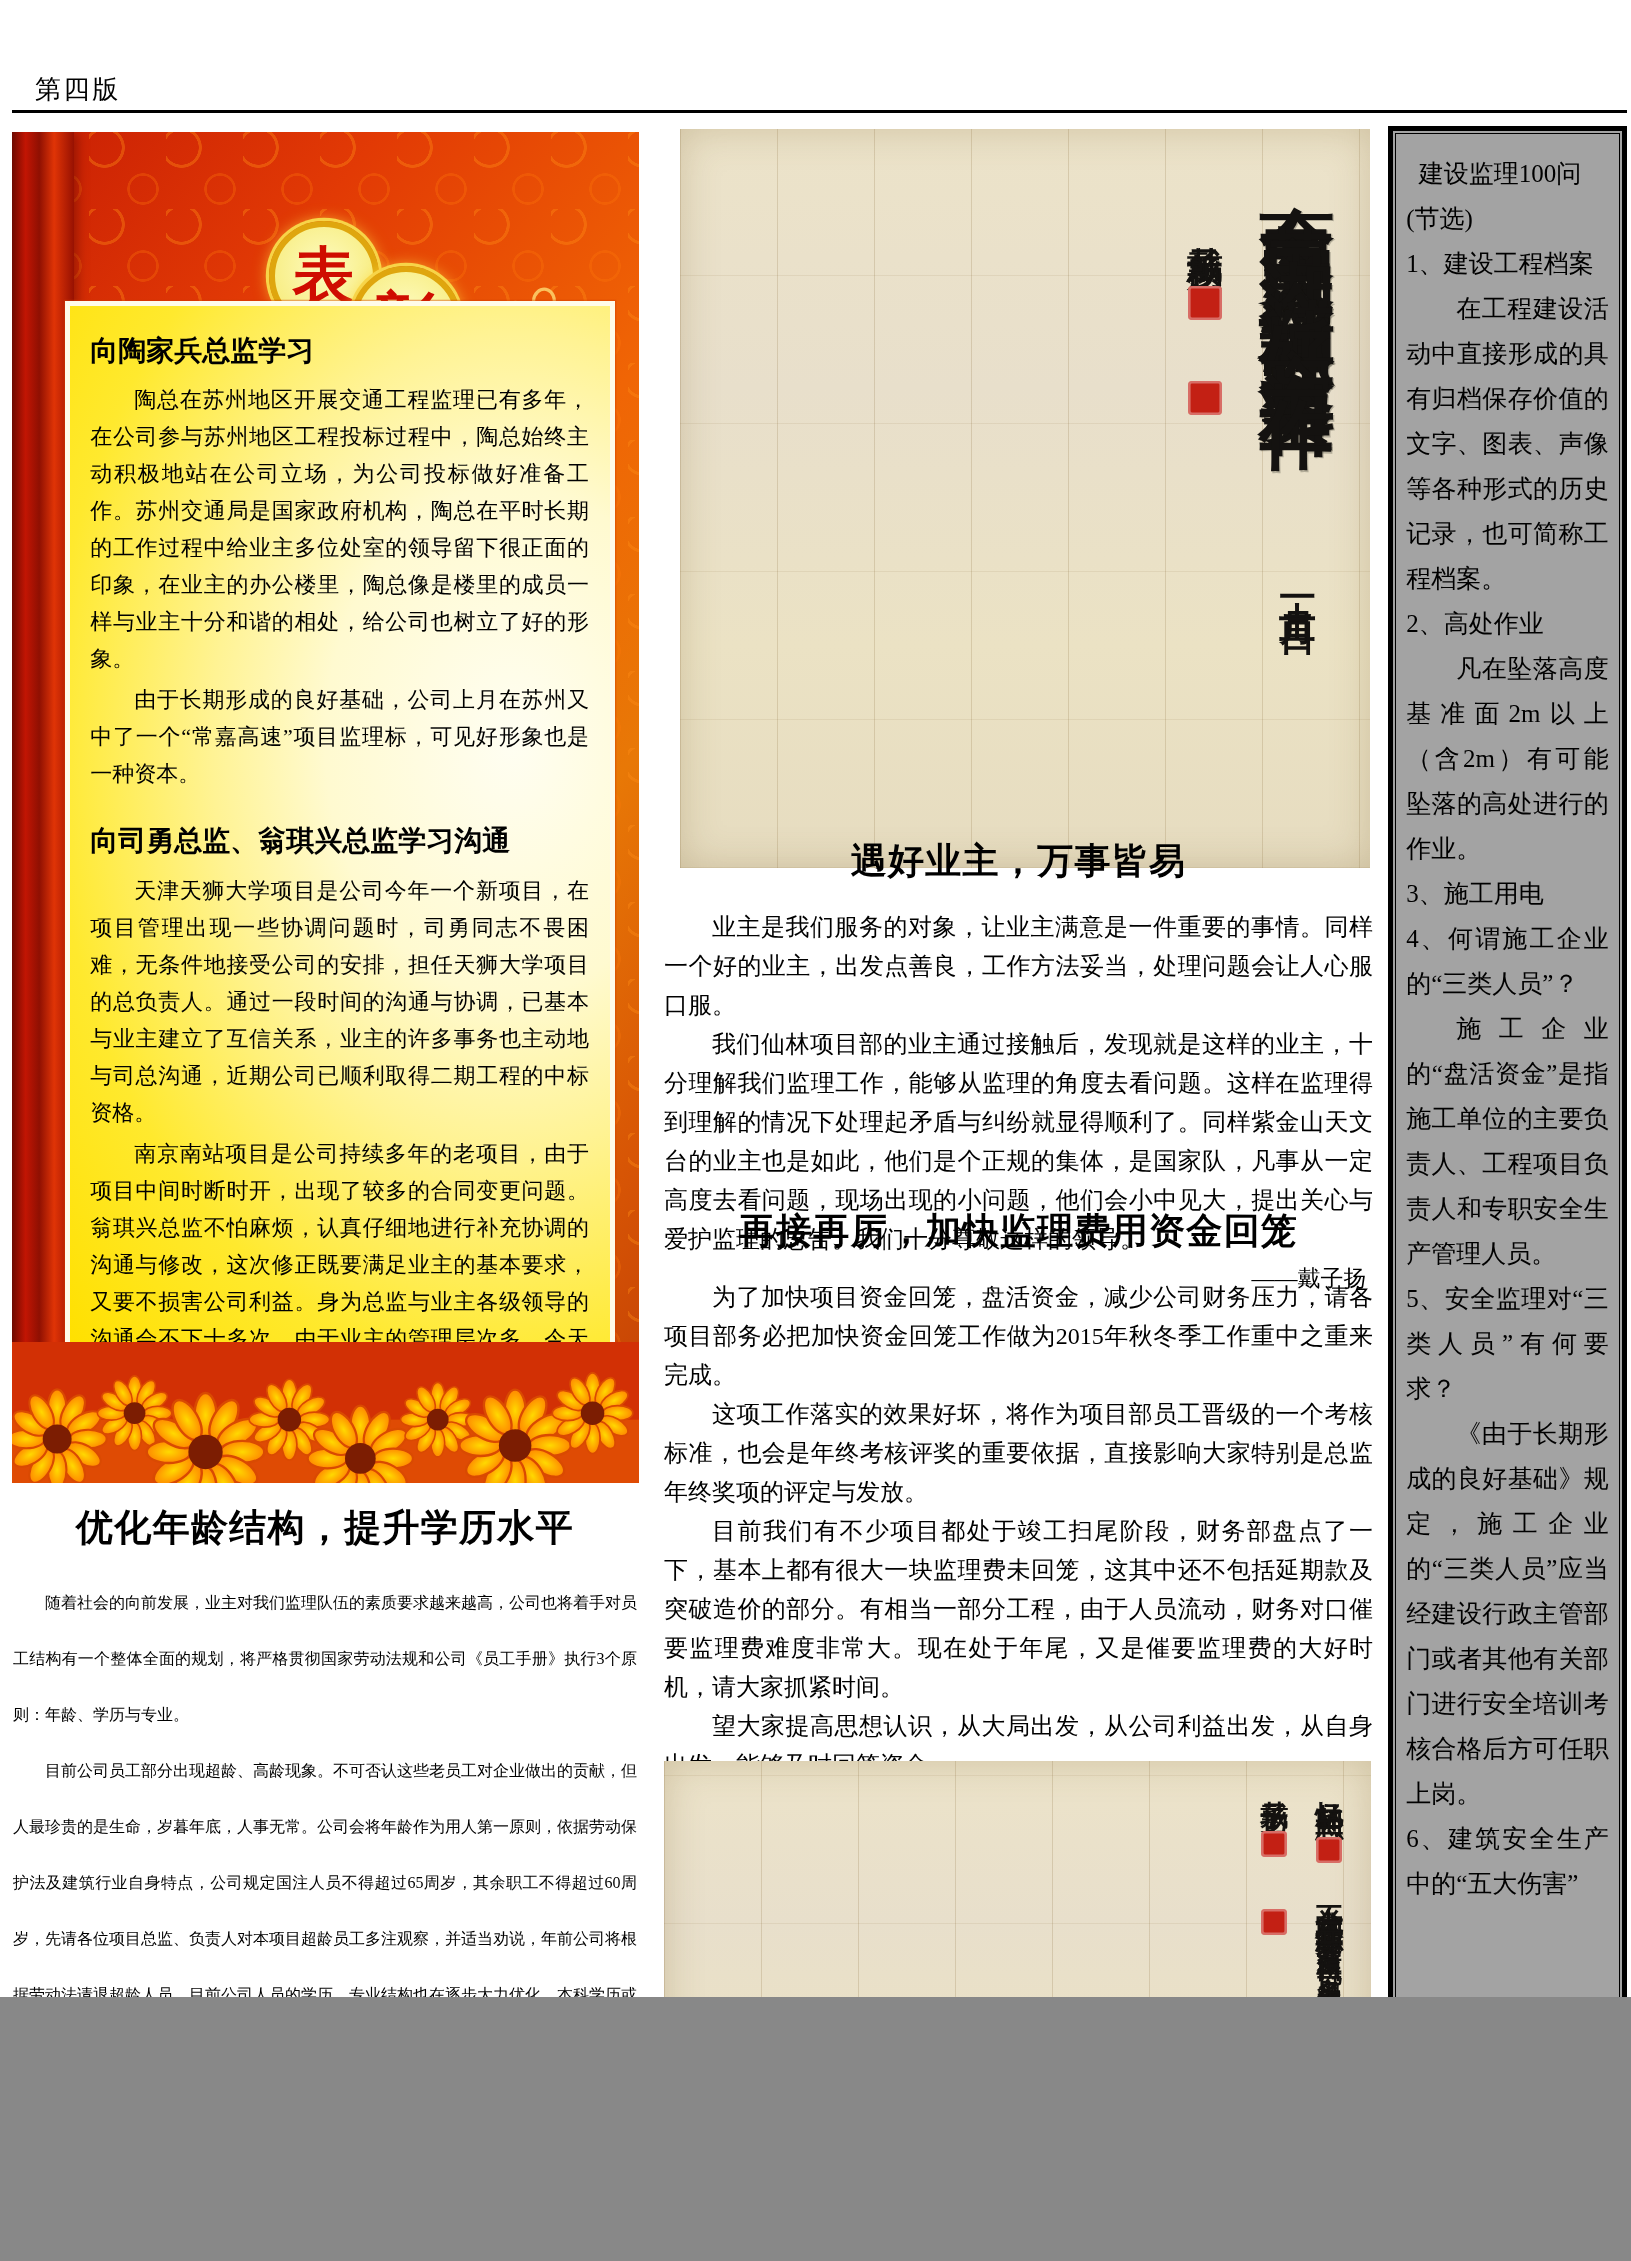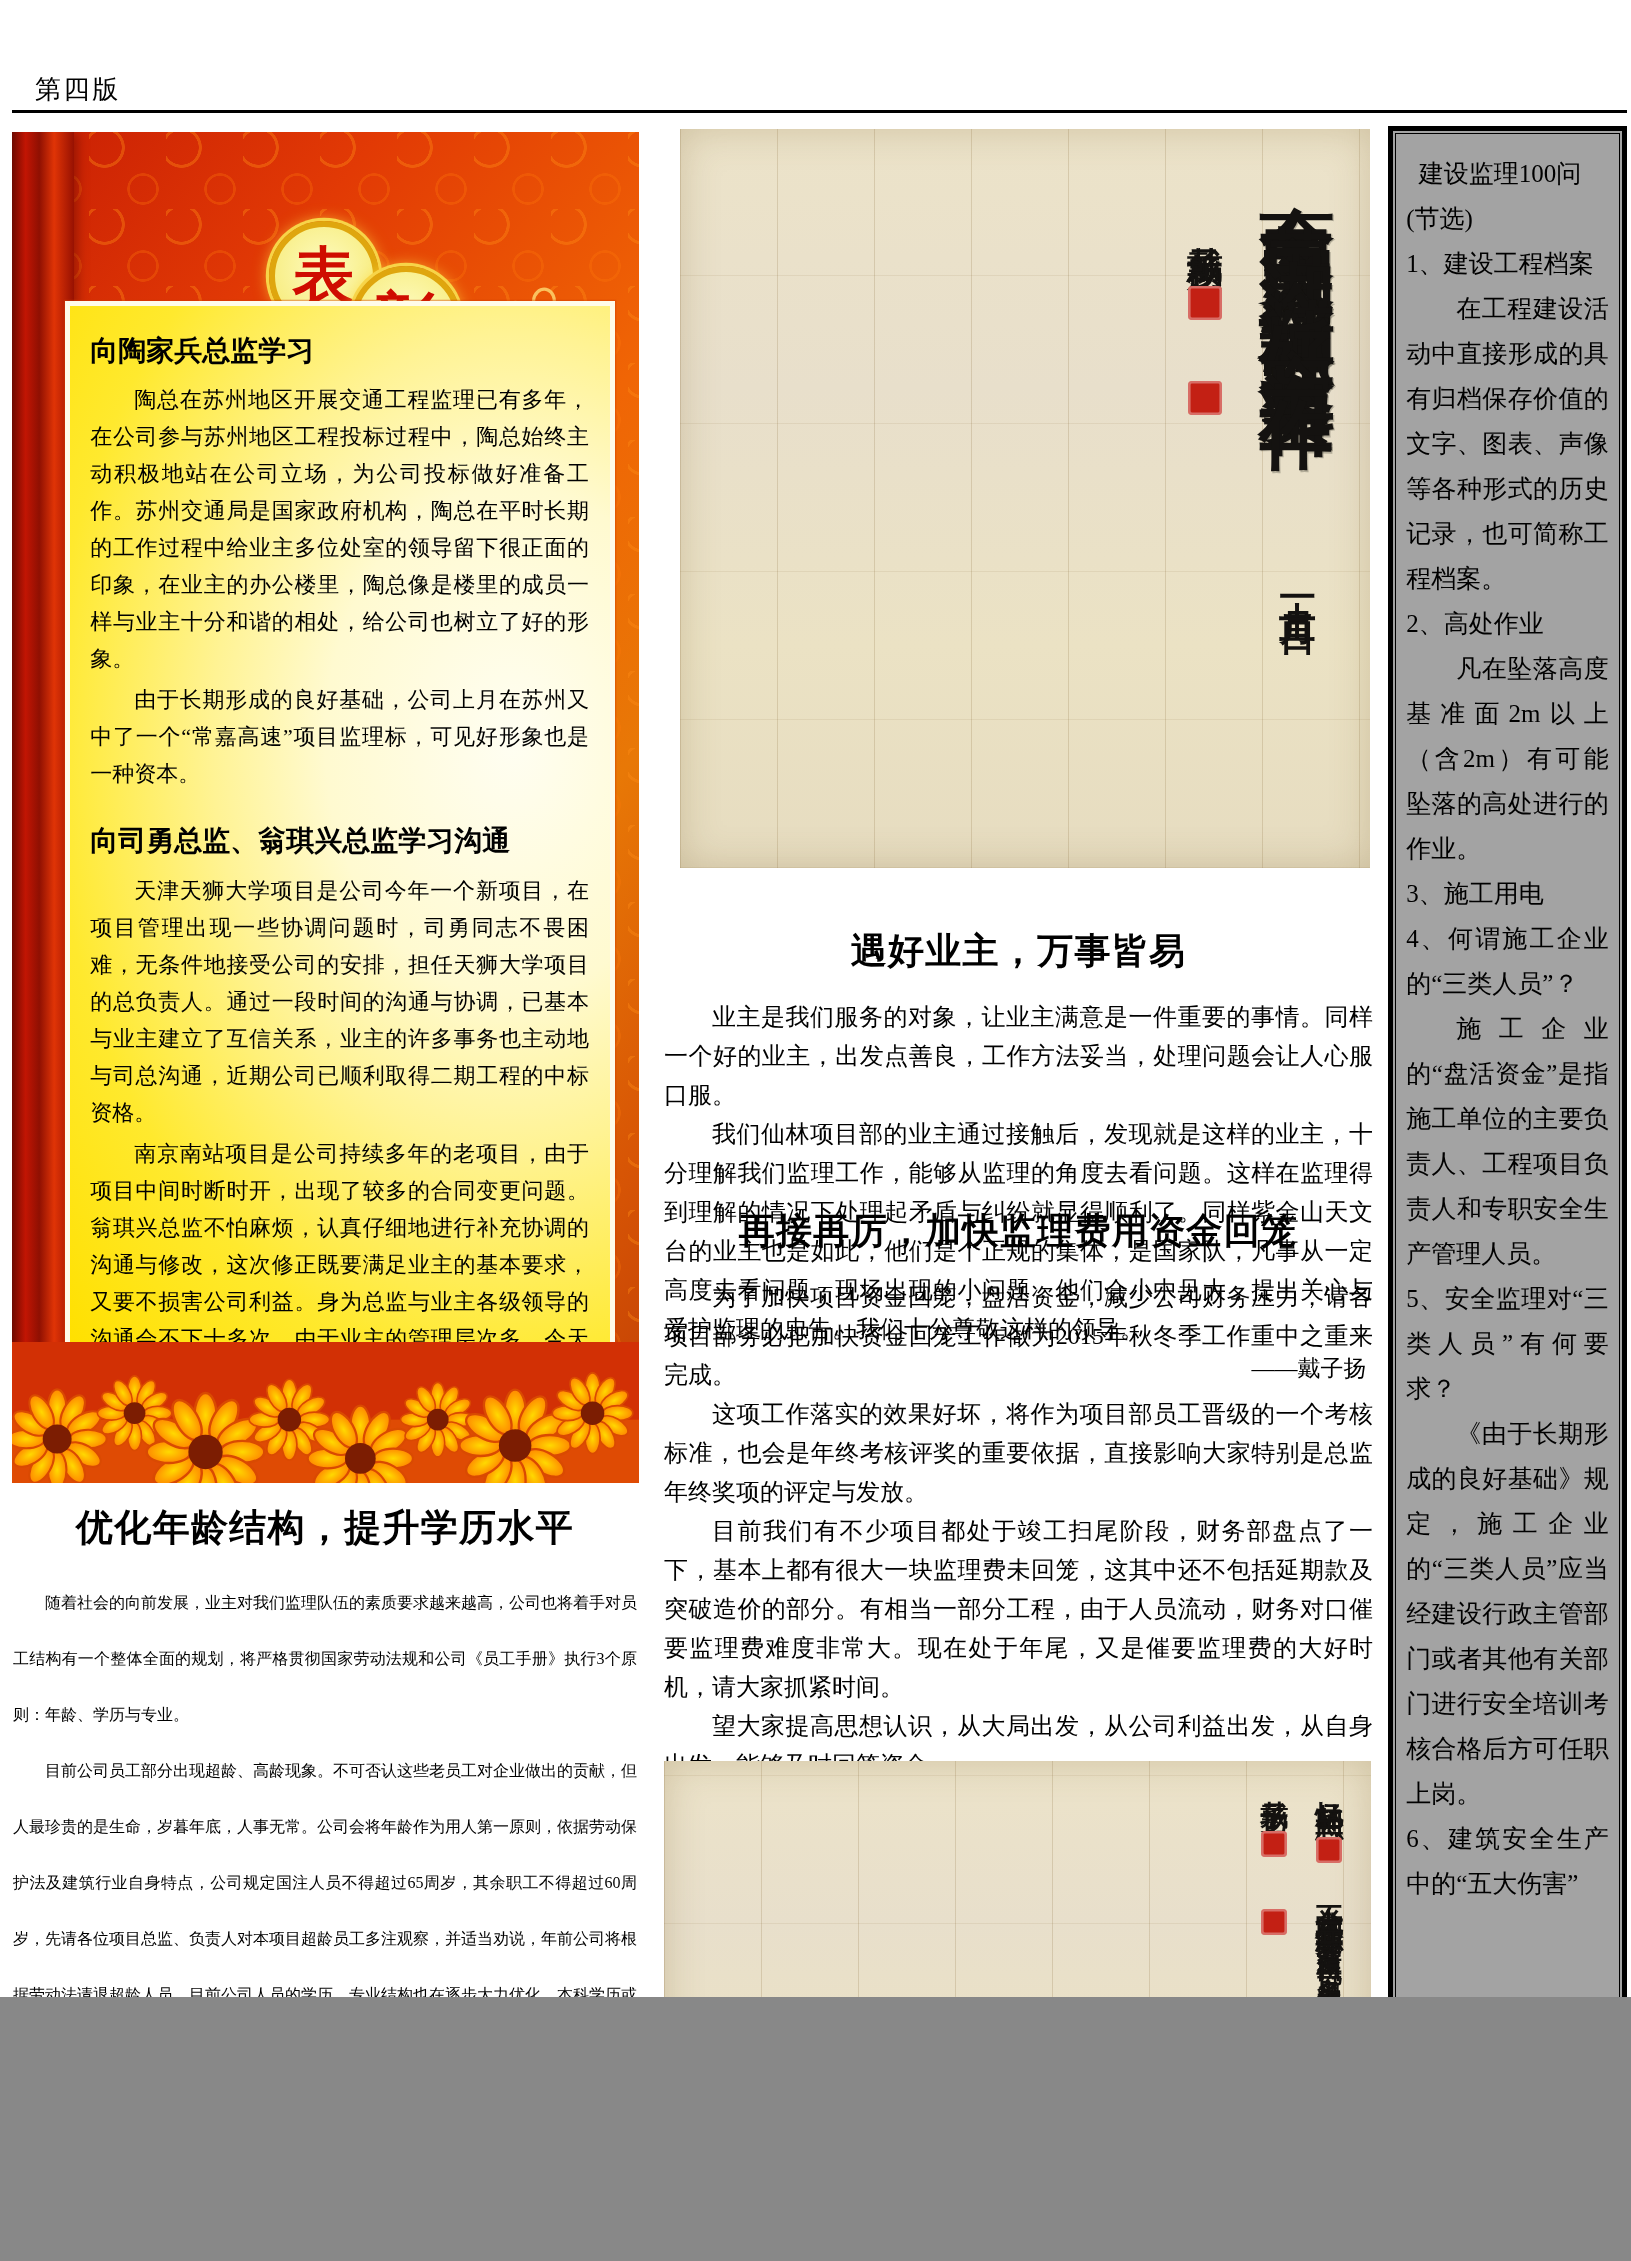--- a/index.html
+++ b/index.html
@@ -34,21 +34,21 @@
   .yb-title.second{margin-top:30px;}
   .yb-p{font-size:22px;line-height:37px;text-align:justify;text-indent:2em;margin:0 0 3.9px 0;}
   .sunflowers{position:absolute;left:0;bottom:0;width:100%;height:141px;}
   
   .article{position:absolute;}
   .art-title{font-size:37px;font-weight:bold;text-align:center;margin:0 0 22px 0;letter-spacing:1.3px;}
   .art-p{font-size:16px;line-height:56px;text-align:justify;text-indent:2em;margin:0;}
   .art-sig-right{font-size:23px;line-height:40px;text-align:right;padding-right:6.4px;}
   .art-sig-center{font-size:23px;line-height:43px;text-align:center;}
   .left-article{left:13px;top:1503px;width:624px;}
-  .mid-article-1{left:664px;top:927px;width:709px;}
+  .mid-article-1{left:664px;top:837px;width:709px;}
   .mid-article-2{left:664px;top:1207px;width:709px;}
   .mid-article-1 .art-title,.mid-article-2 .art-title{font-size:36px;}
   .mid-article-1 .art-p,.mid-article-2 .art-p{font-size:24px;line-height:39px;}
   
   .callig{position:absolute;background:linear-gradient(180deg,#ece3c9 0%,#e8dfcb 35%,#ebe2c4 70%,#e6dcc0 100%);
           box-shadow:inset 0 0 39px rgba(120,90,40,.25);overflow:hidden;}
   .callig .grid{position:absolute;inset:0;
        background-image:repeating-linear-gradient(90deg, rgba(130,100,50,.20) 0 1.3px, transparent 1.3px 97px),
                         repeating-linear-gradient(0deg, rgba(130,100,50,.10) 0 1.3px, transparent 1.3px 148px);}
   .callig-top{left:680px;top:129px;width:690px;height:739px;}

